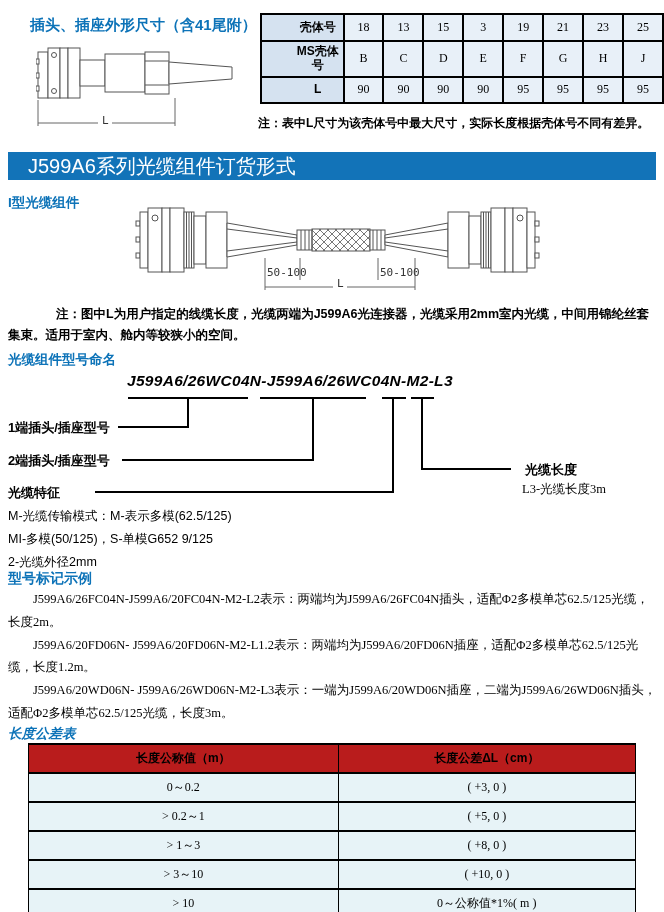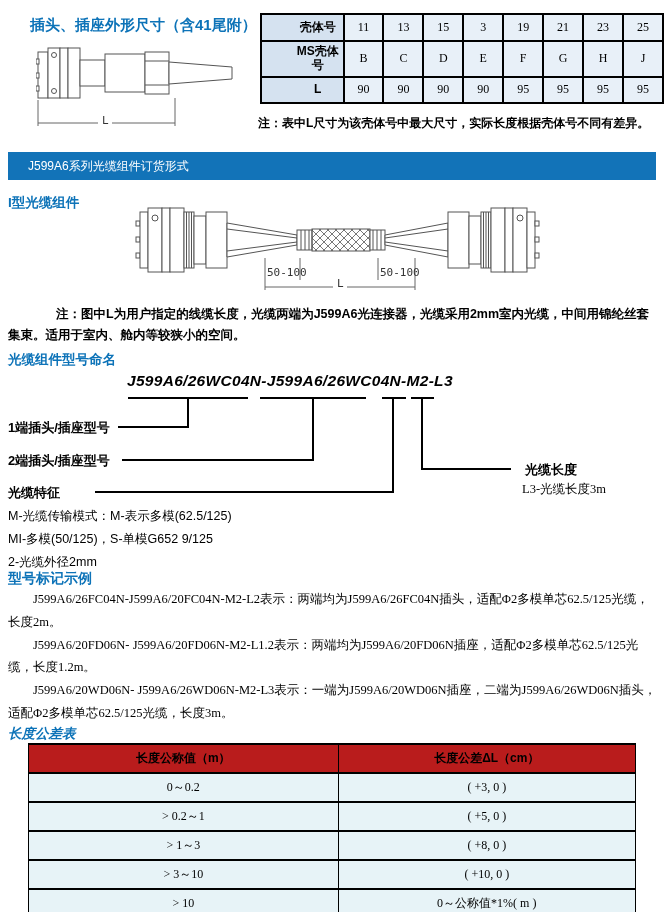--- a/index.html
+++ b/index.html
@@ -26,21 +26,21 @@
   .shell-table td.cell{background:#e8f0f8;width:42px;font-family:"Liberation Serif",serif;}
   .shell-table tr.r0 td{height:25px;}
   .shell-table tr.r1 td{height:34px;}
   .shell-table tr.r2 td{height:24px;}
 
   .shell-note{left:258px;top:116px;width:404px;font-size:12px;font-weight:bold;line-height:15px;}
 
   
   .banner{
     left:8px;top:152px;width:648px;height:28px;background:#1273b8;color:#fff;
-    font-size:12px;line-height:28px;padding-left:20px;box-sizing:border-box;
+    font-size:20px;line-height:28px;padding-left:20px;box-sizing:border-box;
   }
 
   .type1-label{left:8px;top:194px;font-size:13.5px;}
 
   .cable-svg{left:120px;top:198px;}
 
   .cable-note{
     left:8px;top:304px;width:650px;font-size:12.5px;font-weight:bold;
     line-height:21px;text-indent:48px;
   }
@@ -111,21 +111,21 @@
     <line class="dim" x1="2" y1="83" x2="139" y2="83"></line>
     <rect x="62" y="74" width="14" height="13" fill="#fff"></rect>
     <text class="dimtxt" x="66" y="84">L</text>
   </g>
 </svg>
 
 <table class="abs shell-table">
   <tbody>
       <tr class="r0">
     <td class="rowhdr">壳体号</td>
-    <td class="cell">11</td>
+    <td class="cell">18</td>
     <td class="cell">13</td>
     <td class="cell">15</td>
     <td class="cell">3</td>
     <td class="cell">19</td>
     <td class="cell">21</td>
     <td class="cell">23</td>
     <td class="cell">25</td>
   </tr>
   <tr class="r1">
     <td class="rowhdr">MS壳体号</td>

